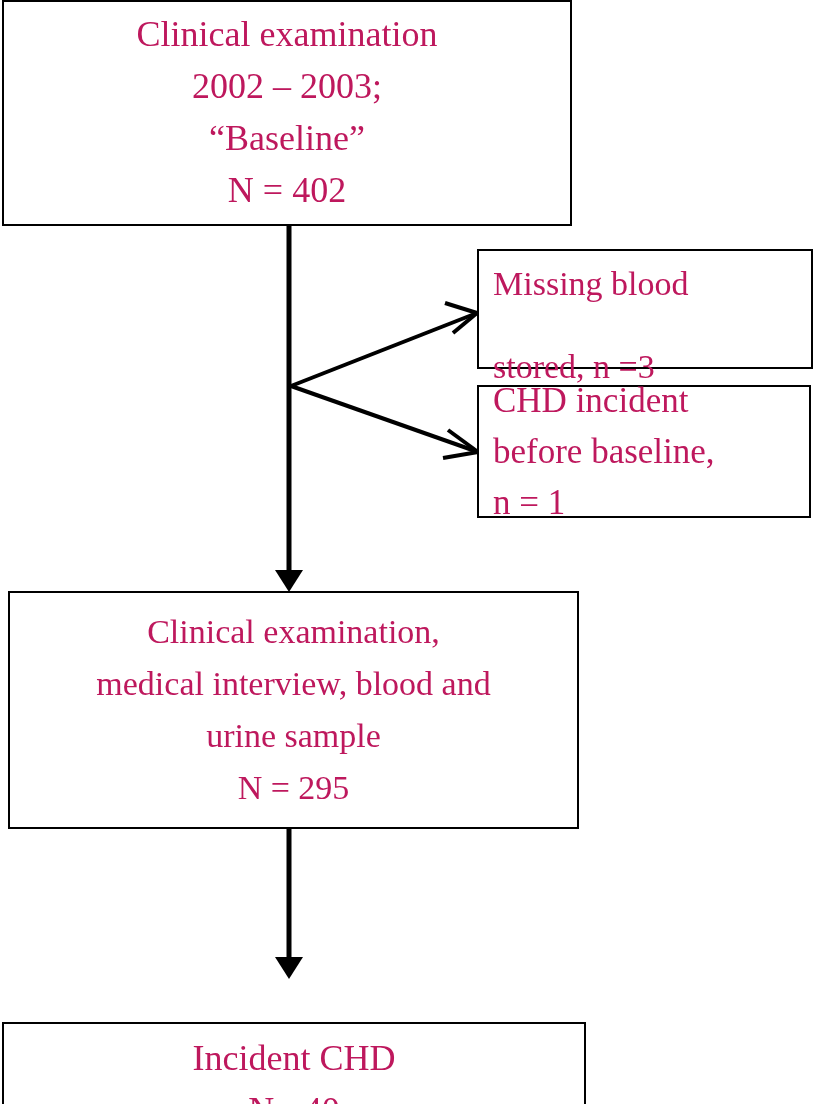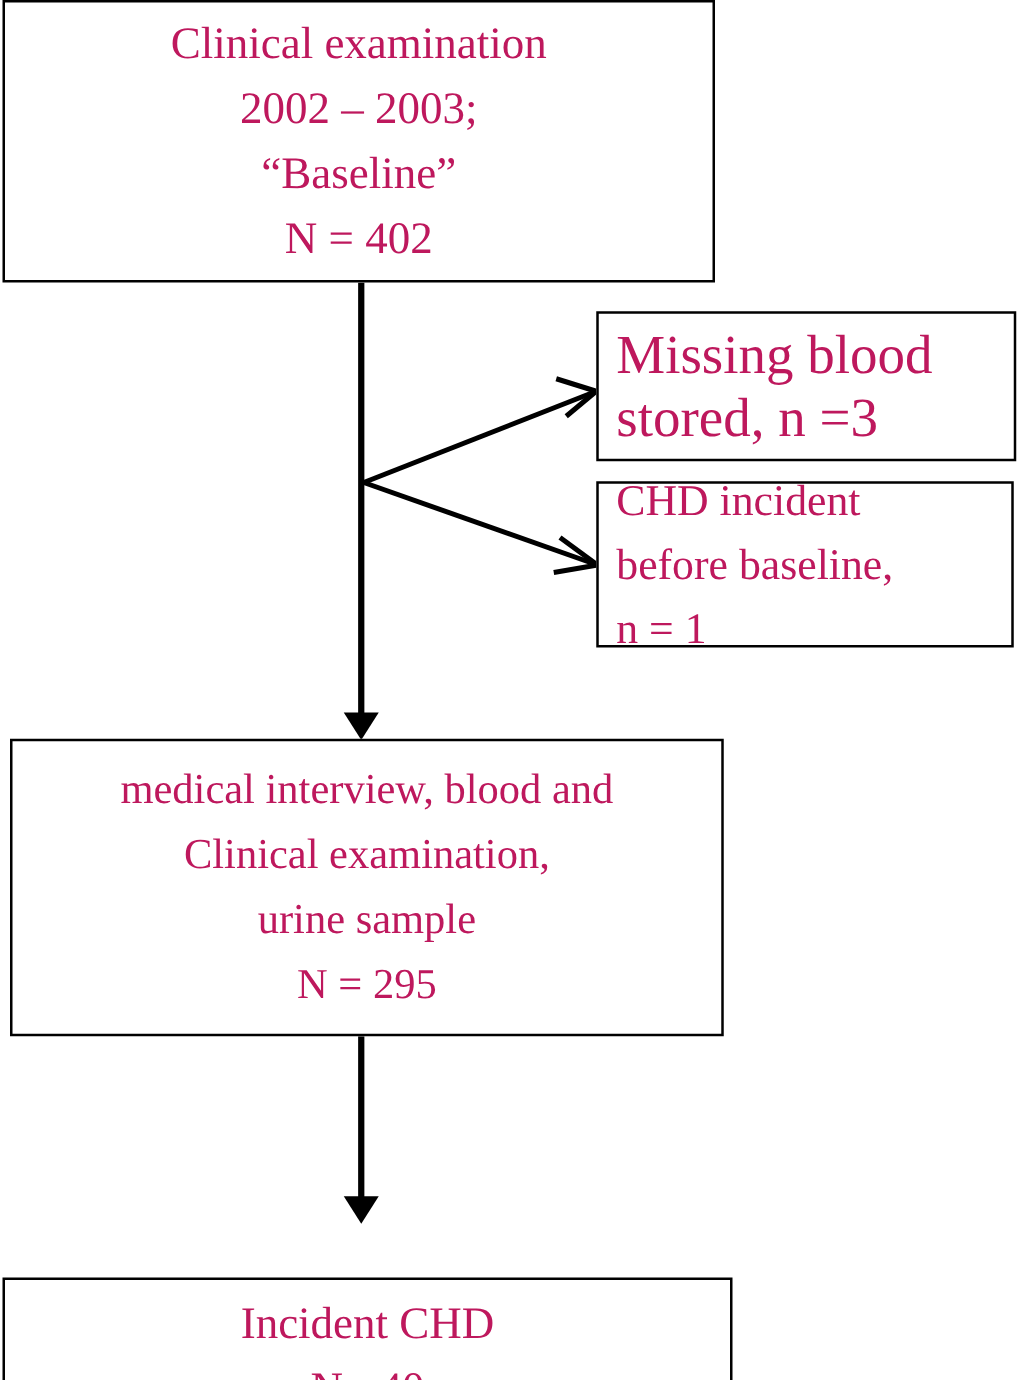--- a/index.html
+++ b/index.html
@@ -56,22 +56,23 @@
     font-size: 36px;
     line-height: 52px;
   }
 
   #node-missing-blood {
     left: 477px; top: 249px;
     width: 336px; height: 120px;
     padding-left: 14px; padding-right: 6px;
   }
   #node-missing-blood .line {
-    font-size: 44px;
+    font-size: 34px;
     line-height: 51px;
+    margin-top: 32px;
   }
 
   #node-chd-before {
     left: 477px; top: 385px;
     width: 334px; height: 133px;
     padding-left: 14px; padding-right: 6px;
   }
   #node-chd-before .line {
     font-size: 35px;
     line-height: 51px;
@@ -137,22 +138,22 @@
     <span class="line">stored, n =3</span>
   </div>
 
   <div class="node left-node" id="node-chd-before">
     <span class="line">CHD incident</span>
     <span class="line">before baseline,</span>
     <span class="line">n = 1</span>
   </div>
 
   <div class="node center-node" id="node-exam2">
+    <span class="line">Clinical examination,</span>
     <span class="line">medical interview, blood and</span>
-    <span class="line">Clinical examination,</span>
     <span class="line">urine sample</span>
     <span class="line">N = 295</span>
   </div>
 
   <div class="node center-node" id="node-incident-chd">
     <span class="line">Incident CHD</span>
     <span class="line">N= 40</span>
   </div>
 
 </div>

